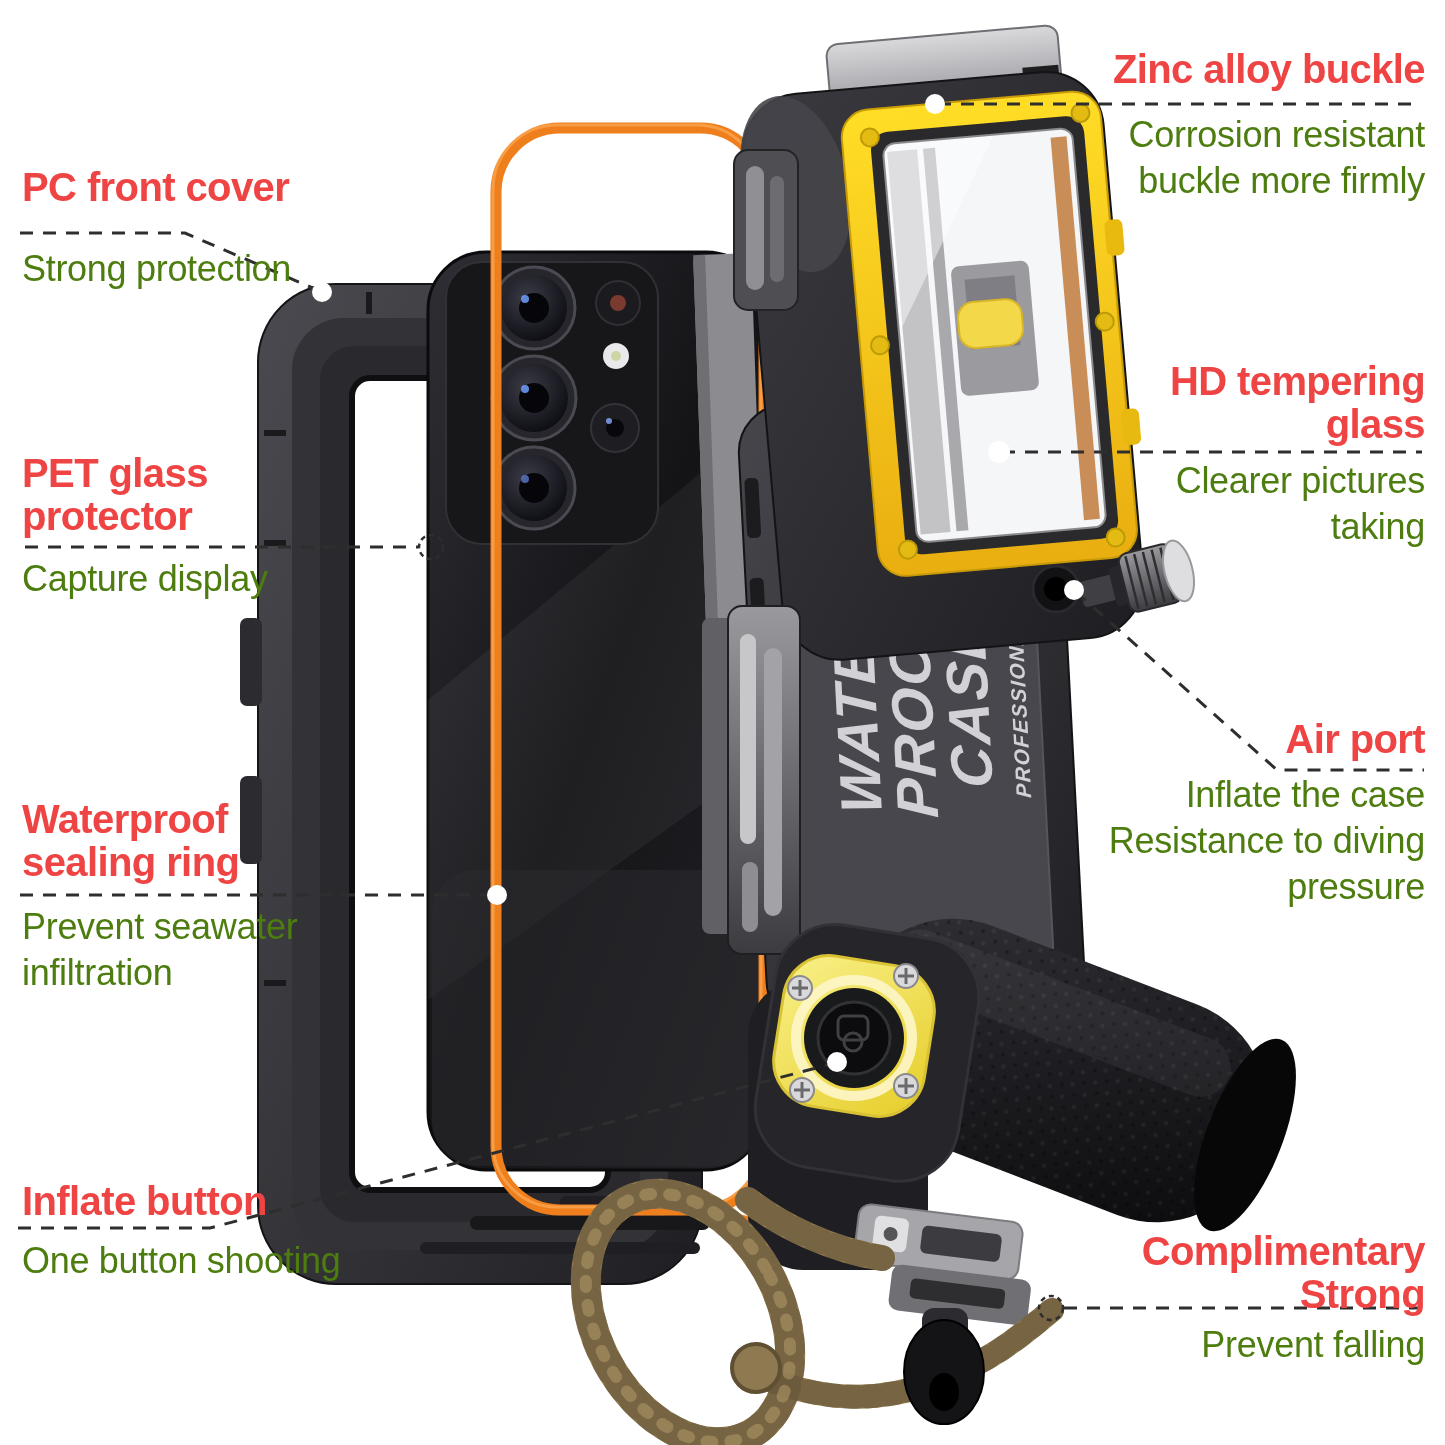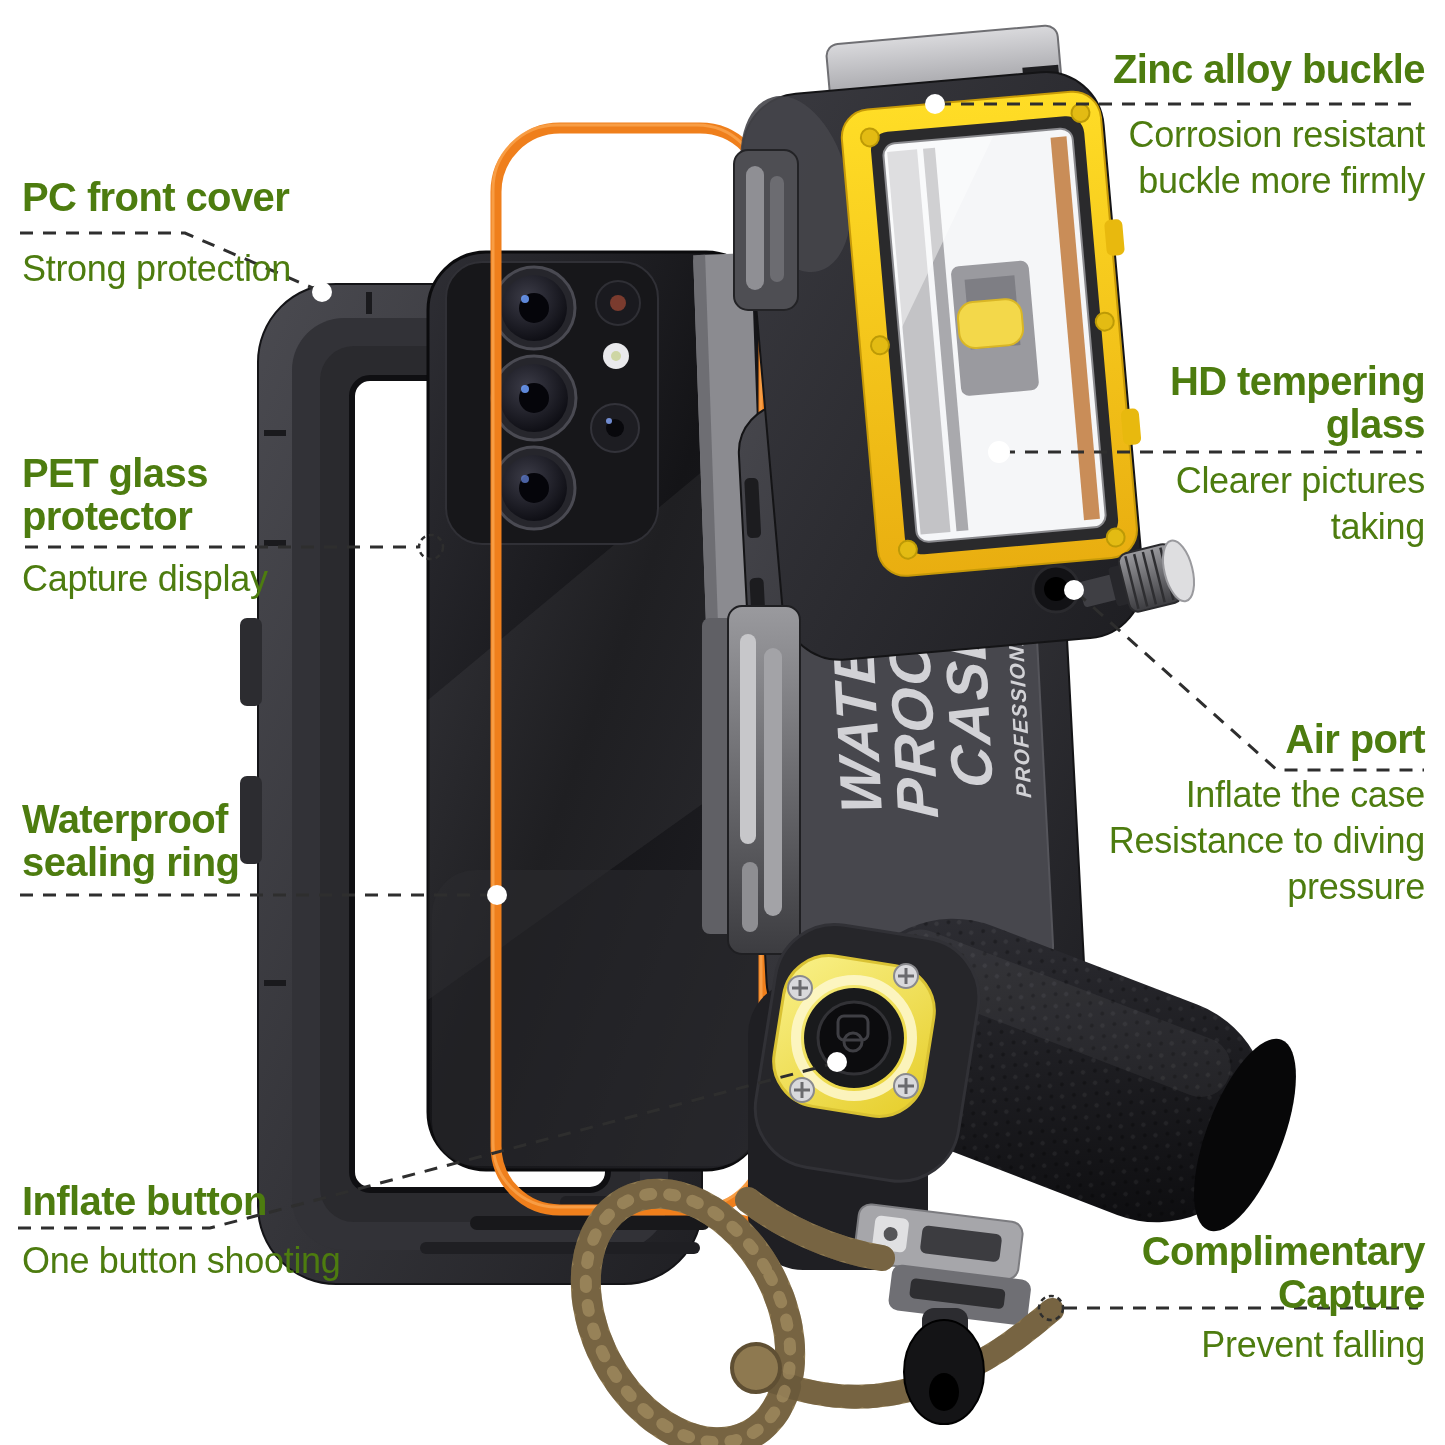--- a/index.html
+++ b/index.html
@@ -3,21 +3,21 @@
 <meta charset="utf-8">
 <style>
   html,body{margin:0;padding:0;background:#ffffff;}
   .stage{
     position:relative;width:1445px;height:1445px;background:#ffffff;overflow:hidden;
     font-family:"Liberation Sans", sans-serif;
   }
   #scene{position:absolute;left:0;top:0;}
   .callout-title{
     position:absolute;font-weight:700;font-size:40px;line-height:1.07;
-    color:#4d7c0f;letter-spacing:-0.6px;
+    color:#ef4444;letter-spacing:-0.6px;
   }
   .callout-desc{
     position:absolute;font-weight:400;font-size:36px;line-height:1.28;
     color:#4d7c0f;letter-spacing:-0.3px;
   }
   .t-right{text-align:right;}
 </style>
 </head>
 <body>
 
@@ -301,36 +301,37 @@
     <circle cx="497" cy="895" r="10"></circle>
     <circle cx="837" cy="1062" r="10"></circle>
     <circle cx="935" cy="104" r="10"></circle>
     <circle cx="999" cy="452" r="11"></circle>
     <circle cx="1074" cy="590" r="10"></circle>
   </g>
   <circle cx="431" cy="547" r="12" fill="none" stroke="#2e2e2e" stroke-width="2.5" stroke-dasharray="5 4"></circle>
   <circle cx="1051" cy="1308" r="12" fill="none" stroke="#2e2e2e" stroke-width="2.5" stroke-dasharray="5 4"></circle>
 </svg>
 
-  <div class="callout-title" style="left:22px;top:176px;width:380px">PC front cover</div>
+  <div class="callout-title" style="left:22px;top:166px;width:380px">PC front cover</div>
   <div class="callout-desc" style="left:22px;top:246px;width:420px">Strong protection</div>
 
   <div class="callout-title" style="left:22px;top:452px;width:280px">PET glass protector</div>
   <div class="callout-desc" style="left:22px;top:556px;width:420px">Capture display</div>
 
   <div class="callout-title" style="left:22px;top:798px;width:280px">Waterproof sealing ring</div>
+  <div class="callout-desc" style="left:22px;top:904px;width:340px">Prevent seawater infiltration</div>
 
   <div class="callout-title" style="left:22px;top:1180px;width:420px">Inflate button</div>
   <div class="callout-desc" style="left:22px;top:1238px;width:420px">One button shooting</div>
 
   <div class="callout-title t-right" style="right:20px;top:48px;width:420px">Zinc alloy buckle</div>
   <div class="callout-desc t-right" style="right:20px;top:112px;width:380px">Corrosion resistant buckle more firmly</div>
 
   <div class="callout-title t-right" style="right:20px;top:360px;width:300px">HD tempering glass</div>
   <div class="callout-desc t-right" style="right:20px;top:458px;width:320px">Clearer pictures taking</div>
 
   <div class="callout-title t-right" style="right:20px;top:718px;width:300px">Air port</div>
   <div class="callout-desc t-right" style="right:20px;top:772px;width:320px">Inflate the case Resistance to diving pressure</div>
 
-  <div class="callout-title t-right" style="right:20px;top:1230px;width:340px">Complimentary Capture</div>
+  <div class="callout-title t-right" style="right:20px;top:1230px;width:340px">Complimentary Strong</div>
   <div class="callout-desc t-right" style="right:20px;top:1322px;width:340px">Prevent falling</div>
 
 </div>
 
 </body></html>

